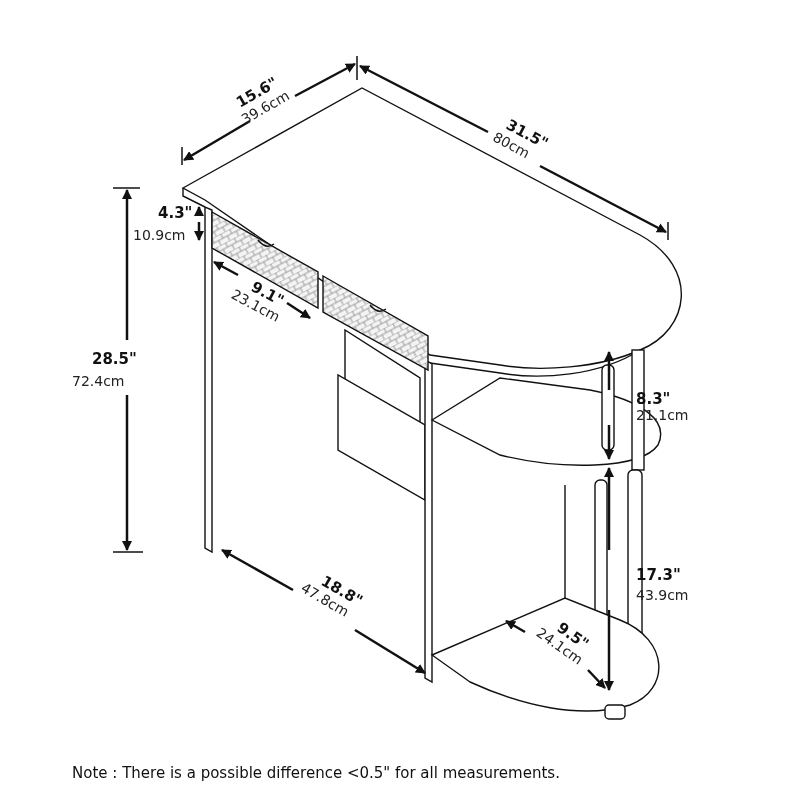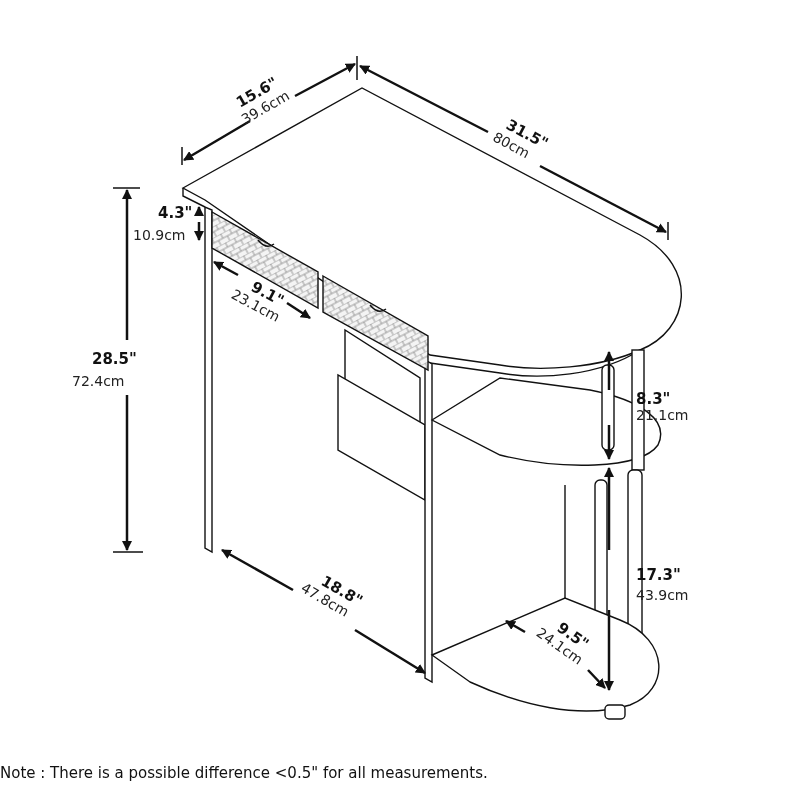--- a/index.html
+++ b/index.html
@@ -1,21 +1,21 @@
 <!DOCTYPE html>
 <html><head>
   <meta charset="utf-8">
   <style>
     html, body { margin: 0; padding: 0; background: #ffffff; }
     body { width: 800px; height: 800px; position: relative; overflow: hidden;
            font-family: "DejaVu Sans", "Liberation Sans", sans-serif; color: #111; }
     #diagram { position: absolute; left: 0; top: 0; width: 800px; height: 800px; }
     .lbl-in { font-weight: bold; font-size: 15px; fill: #111; }
     .lbl-cm { font-size: 14px; fill: #222; }
-    .note { position: absolute; left: 0; top: 764px; width: 632px; text-align: left;
+    .note { position: absolute; left: 0; top: 764px; width: 632px; text-align: center;
             font-size: 15px; color: #111; }
   </style>
 </head>
 <body>
 
 <svg id="diagram" viewBox="0 0 800 800" xmlns="http://www.w3.org/2000/svg">
   <defs>
     <marker id="arr" markerWidth="10" markerHeight="10" refX="9" refY="5" orient="auto-start-reverse" markerUnits="userSpaceOnUse">
       <path d="M0,0 L10,5 L0,10 z" fill="#111"></path>
     </marker>

